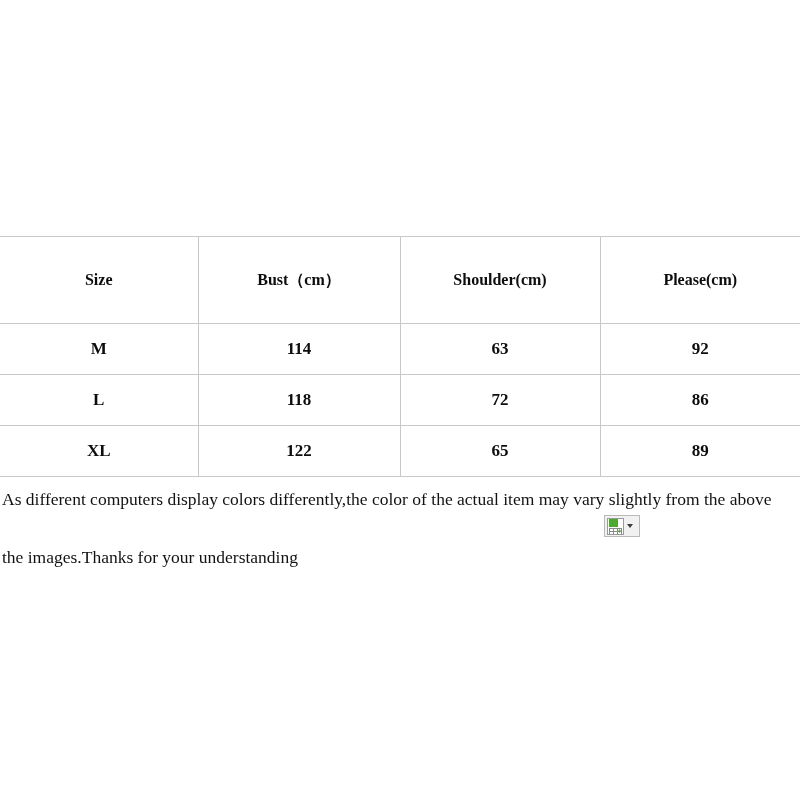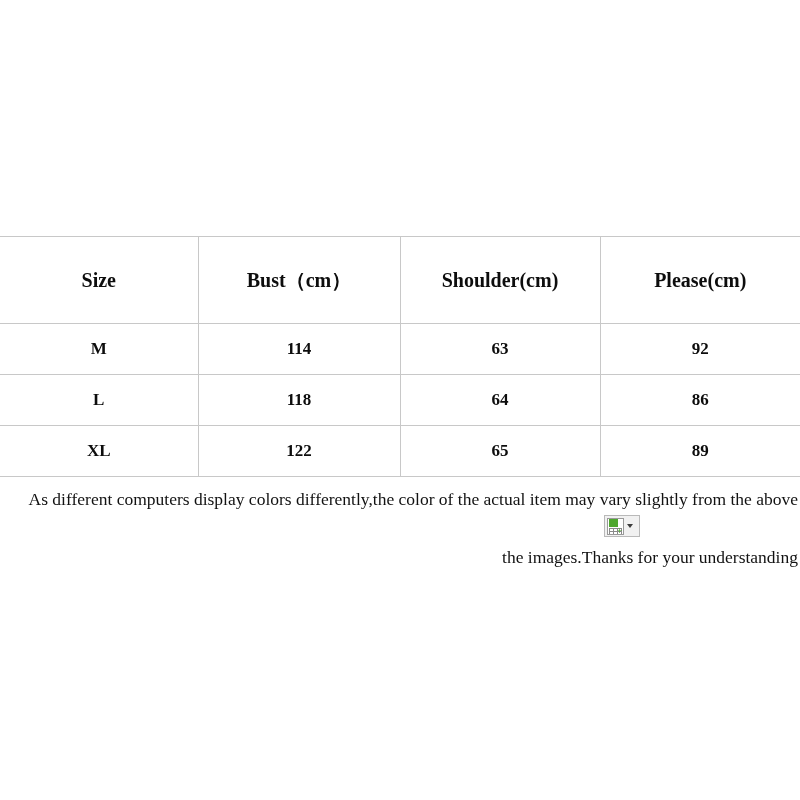--- a/index.html
+++ b/index.html
@@ -62,36 +62,36 @@
   table.size-table td:first-child {
     border-left: none;
   }
   table.size-table th:last-child,
   table.size-table td:last-child {
     border-right: none;
   }
   table.size-table thead th {
     height: 84px;
     vertical-align: middle;
-    font-size: 20px;
+    font-size: 16px;
     margin-left: 12px;
   }
   table.size-table tbody td {
     height: 48px;
     vertical-align: middle;
   }
   col.c1 { width: 198px; }
   col.c2 { width: 202px; }
   col.c3 { width: 200px; }
   col.c4 { width: 200px; }
 
   .footnote {
     font-size: 17.5px;
     line-height: 30px;
-    text-align: right;
+    text-align: left;
     color: #121212;
     margin-top: 7px;
     padding: 0 2px;
   }
   .footnote .fn-line-1 {
     display: block;
     white-space: nowrap;
   }
   .footnote .fn-line-2 {
     display: block;
@@ -185,21 +185,21 @@
       <tbody>
         <tr>
           <td>M</td>
           <td>114</td>
           <td>63</td>
           <td>92</td>
         </tr>
         <tr>
           <td>L</td>
           <td>118</td>
-          <td>64</td>
+          <td>72</td>
           <td>86</td>
         </tr>
         <tr>
           <td>XL</td>
           <td>122</td>
           <td>65</td>
           <td>89</td>
         </tr>
       </tbody>
     </table>

